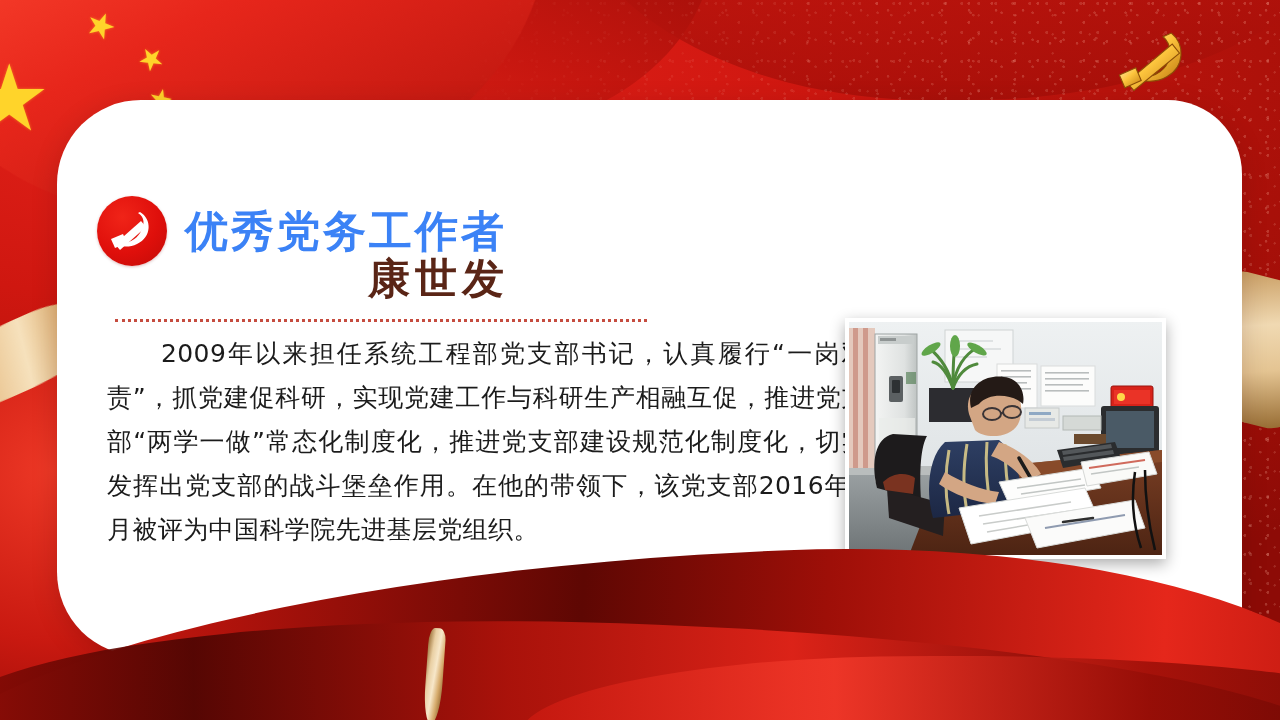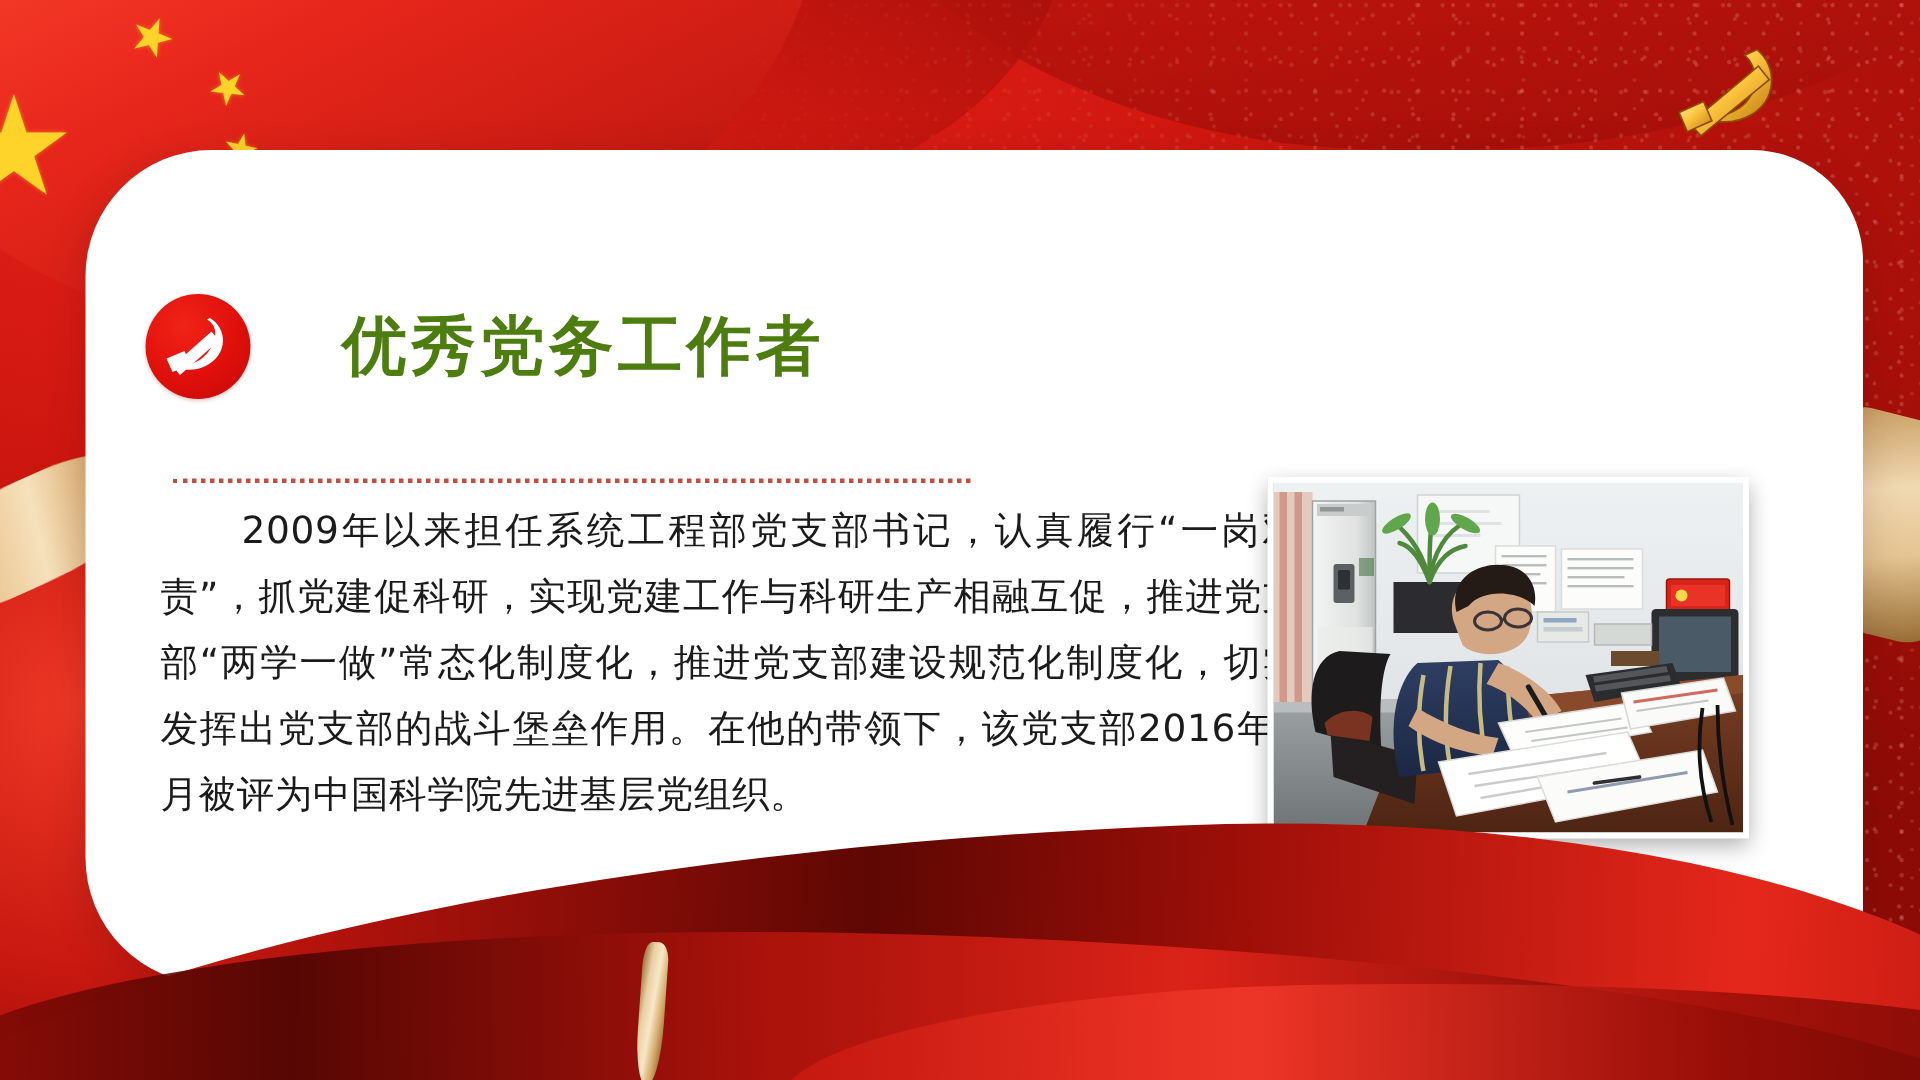--- a/index.html
+++ b/index.html
@@ -130,22 +130,22 @@
   .hdr{position:absolute;left:40px;top:96px;display:flex;align-items:center;gap:18px;}
   .badge{
     width:70px;height:70px;border-radius:50%;
     background:radial-gradient(circle at 36% 30%, #f02418 0%, #df0f0b 55%, #c00b08 100%);
     position:relative;flex:0 0 auto;
     box-shadow:0 1px 3px rgba(120,0,0,.25);
   }
   .badge svg{position:absolute;left:10px;top:10px;}
   .title{
     font-family:"Liberation Serif","DejaVu Serif",serif;
-    font-size:43px;font-weight:bold;color:#4d7c0f;letter-spacing:3px;
-    white-space:nowrap;line-height:1;margin-left:43px;
+    font-size:43px;font-weight:bold;color:#3b82f6;letter-spacing:3px;
+    white-space:nowrap;line-height:1;
   }
   .subname{
     position:absolute;left:311px;top:158px;
     font-family:"Liberation Serif","DejaVu Serif",serif;
     font-size:42px;font-weight:bold;color:#5a2516;letter-spacing:5px;
     line-height:1;white-space:nowrap;
   }
   .divider{
     position:absolute;left:58px;top:219px;width:532px;height:0;
     border-top:3px dotted #c0392b;opacity:.9;
@@ -218,20 +218,21 @@
           <g fill="#ffffff">
             <path d="M33 6 C45 13 45 31 30 38 C22 42 12 41 6 37 C17 40 28 35 33 27 C38 19 38 11 31 7 Z"></path>
             <path d="M8 38 L34 15 L39 21 L13 44 Z"></path>
             <path d="M4 33 L16 28 L20 37 L8 42 Z"></path>
           </g>
         </svg>
       </div>
       <div class="title">优秀党务工作者</div>
     </div>
 
+    <div class="subname">康世发</div>
 
     <div class="divider"></div>
 
     <div class="body-text">2009年以来担任系统工程部党支部书记，认真履行“一岗双责”，抓党建促科研，实现党建工作与科研生产相融互促，推进党支部“两学一做”常态化制度化，推进党支部建设规范化制度化，切实发挥出党支部的战斗堡垒作用。在他的带领下，该党支部2016年7月被评为中国科学院先进基层党组织。</div>
 
     <div class="photo">
       <svg viewBox="0 0 313 233" preserveAspectRatio="none" aria-hidden="true">
         <defs>
           <linearGradient id="wall" x1="0" y1="0" x2="0" y2="1">
             <stop offset="0%" stop-color="#eef1f2"></stop>

